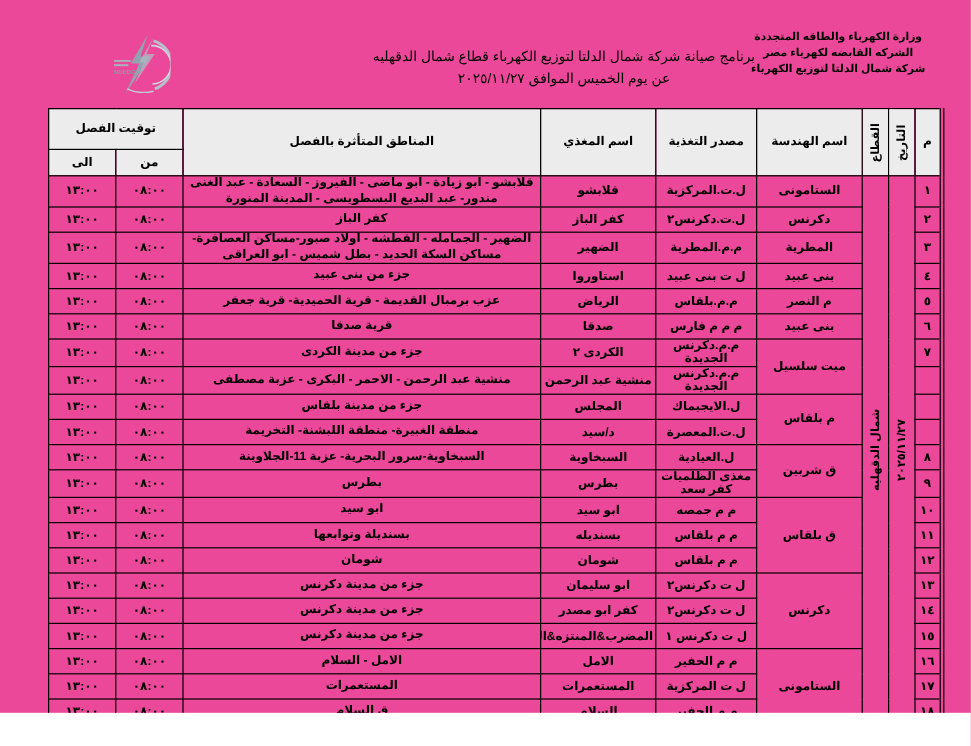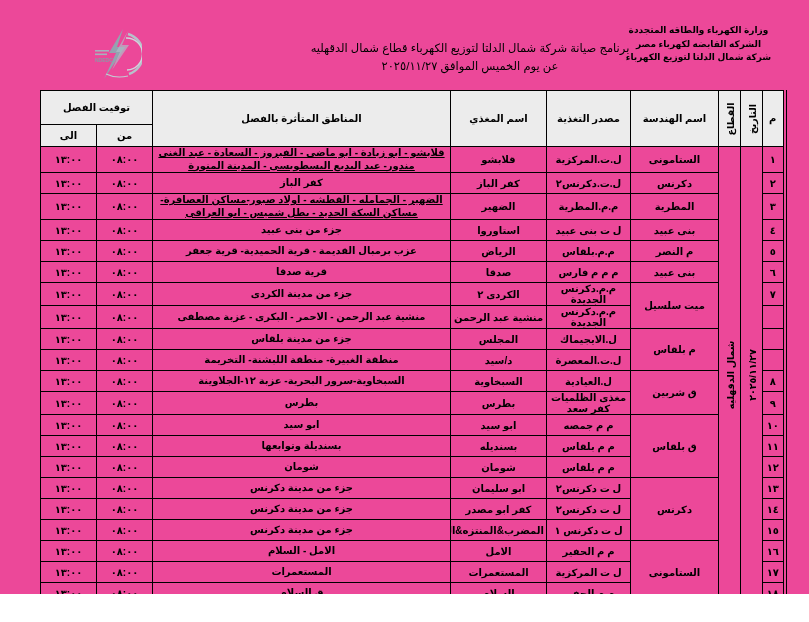--- a/index.html
+++ b/index.html
@@ -33,21 +33,21 @@
     border:1px solid #000;
     text-align:center;vertical-align:middle;
     font-weight:bold;font-size:10px;padding:0 2px;
     overflow:hidden;
   }
   .maintable thead th{background:#ececec;margin-left:16px;}
   .maintable thead tr:first-child{height:34px;}
   .maintable thead tr:nth-child(2){height:22px;}
   .maintable tbody tr{height:21px;}
   .c-areas{font-size:9.5px;line-height:1.25;}
-  .u{text-decoration:underline;}
+  .u{}
   .c-num{border-right:4px double #000 !important;}
   .maintable tbody tr:last-child td{border-bottom:1.5px solid #000;}
 
   
   .vcell{position:relative;}
   .vcell .vtext{
     position:absolute;top:50%;left:50%;
     transform:translate(-50%,-50%) rotate(-90deg);
     white-space:nowrap;font-size:9.5px;font-weight:bold;
   }
@@ -206,21 +206,21 @@
           <td class="c-feed">د/سيد</td>
           <td class="c-areas">منطقة الغبيرة- منطقة اللبشنة- التخريمة</td>
           <td class="c-time">٠٨:٠٠</td>
           <td class="c-time">١٣:٠٠</td>
         </tr>
         <tr>
           <td class="c-num">٨</td>
           <td class="c-eng" rowspan="2">ق شربين</td>
           <td class="c-src">ل.العيادية</td>
           <td class="c-feed">السبخاوية</td>
-          <td class="c-areas">السبخاوية-سرور البحرية- عزبة ١٢-الجلاوينة</td>
+          <td class="c-areas">السبخاوية-سرور البحرية- عزبة 11-الجلاوينة</td>
           <td class="c-time">٠٨:٠٠</td>
           <td class="c-time">١٣:٠٠</td>
         </tr>
         <tr>
           <td class="c-num">٩</td>
           <td class="c-src">مغذى الظلميات كفر سعد</td>
           <td class="c-feed">بطرس</td>
           <td class="c-areas">بطرس</td>
           <td class="c-time">٠٨:٠٠</td>
           <td class="c-time">١٣:٠٠</td>

